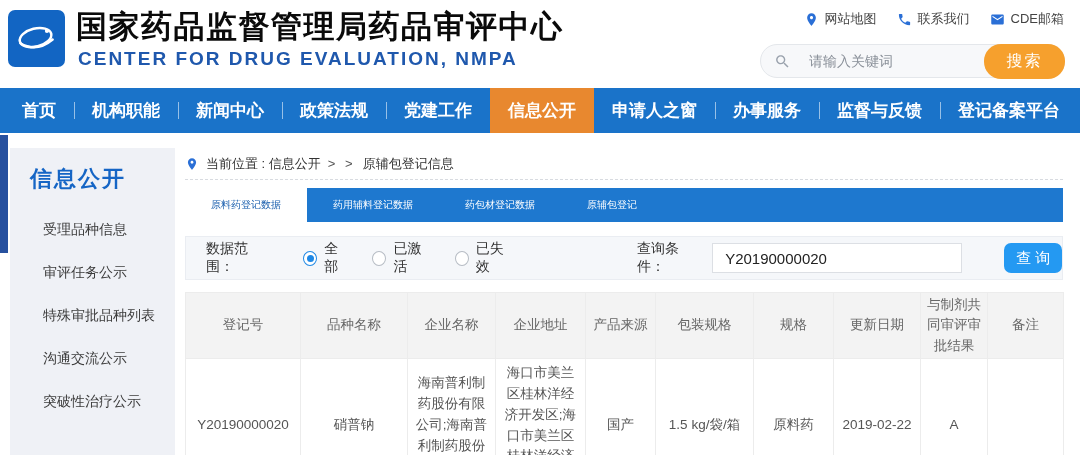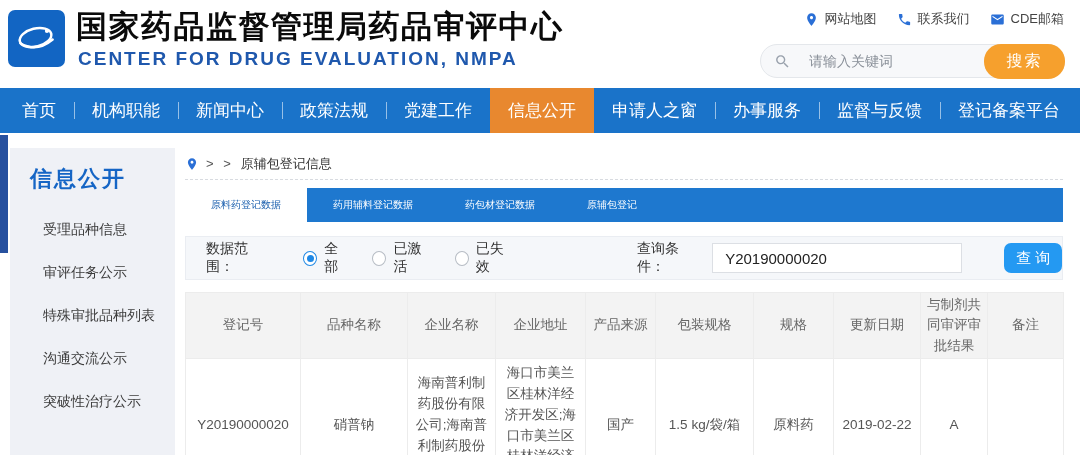--- a/index.html
+++ b/index.html
@@ -29,21 +29,21 @@
   .search-input::placeholder { color:#8a9099; }
   .search-btn { position:absolute; right:-1px; top:-1px; width:81px; height:35px; border:none;
                 border-radius:17px; background:#f6a02d; color:#fff; font-size:16px;
                 letter-spacing:2px; cursor:pointer;
                 font-family:"Liberation Sans","DejaVu Sans",sans-serif; }
 
   
   .nav { position:absolute; top:88px; left:0; width:1080px; height:45px; background:#1a73c9;
          display:flex; align-items:stretch; }
   .nav-item { display:flex; align-items:center; padding:8px 18px; color:#fff; font-size:17px;
-              font-weight:normal; position:relative; cursor:pointer; white-space:nowrap; }
+              font-weight:bold; position:relative; cursor:pointer; white-space:nowrap; }
   .nav-item:first-child { margin-left:4px; }
   .nav-item + .nav-item::before { content:""; position:absolute; left:0; top:14px; width:1px;
                                   height:17px; background:rgba(255,255,255,.55); }
   .nav-item.active { background:#e8882f; }
   .nav-item.active::before, .nav-item.active + .nav-item::before { display:none; }
 
   
   .left-strip { position:absolute; left:0; top:135px; width:8px; height:118px; background:#27519f; }
   .sidebar { position:absolute; left:10px; top:148px; width:165px; height:307px; background:#eff1f6; }
   .sidebar-title { padding:16px 0 0 20px; font-size:22px; font-weight:bold; color:#1565c5;
@@ -166,20 +166,21 @@
       <div class="sidebar-item">特殊审批品种列表</div>
       <div class="sidebar-item">沟通交流公示</div>
       <div class="sidebar-item">突破性治疗公示</div>
     </div>
   </div>
 
   <div class="breadcrumb">
     <svg viewBox="0 0 24 24">
         <path d="M12 2C8.13 2 5 5.13 5 9c0 5.25 7 13 7 13s7-7.75 7-13c0-3.87-3.13-7-7-7zm0 9.5c-1.38 0-2.5-1.12-2.5-2.5s1.12-2.5 2.5-2.5 2.5 1.12 2.5 2.5-1.12 2.5-2.5 2.5z"></path>
       </svg>
+    <span>当前位置 : 信息公开</span>
     <span class="sep">&gt; &gt;</span>
     <span>原辅包登记信息</span>
   </div>
 
   <div class="tabs">
     <div class="tab active">原料药登记数据</div>
     <div class="tab">药用辅料登记数据</div>
     <div class="tab">药包材登记数据</div>
     <div class="tab">原辅包登记</div>
   </div>

